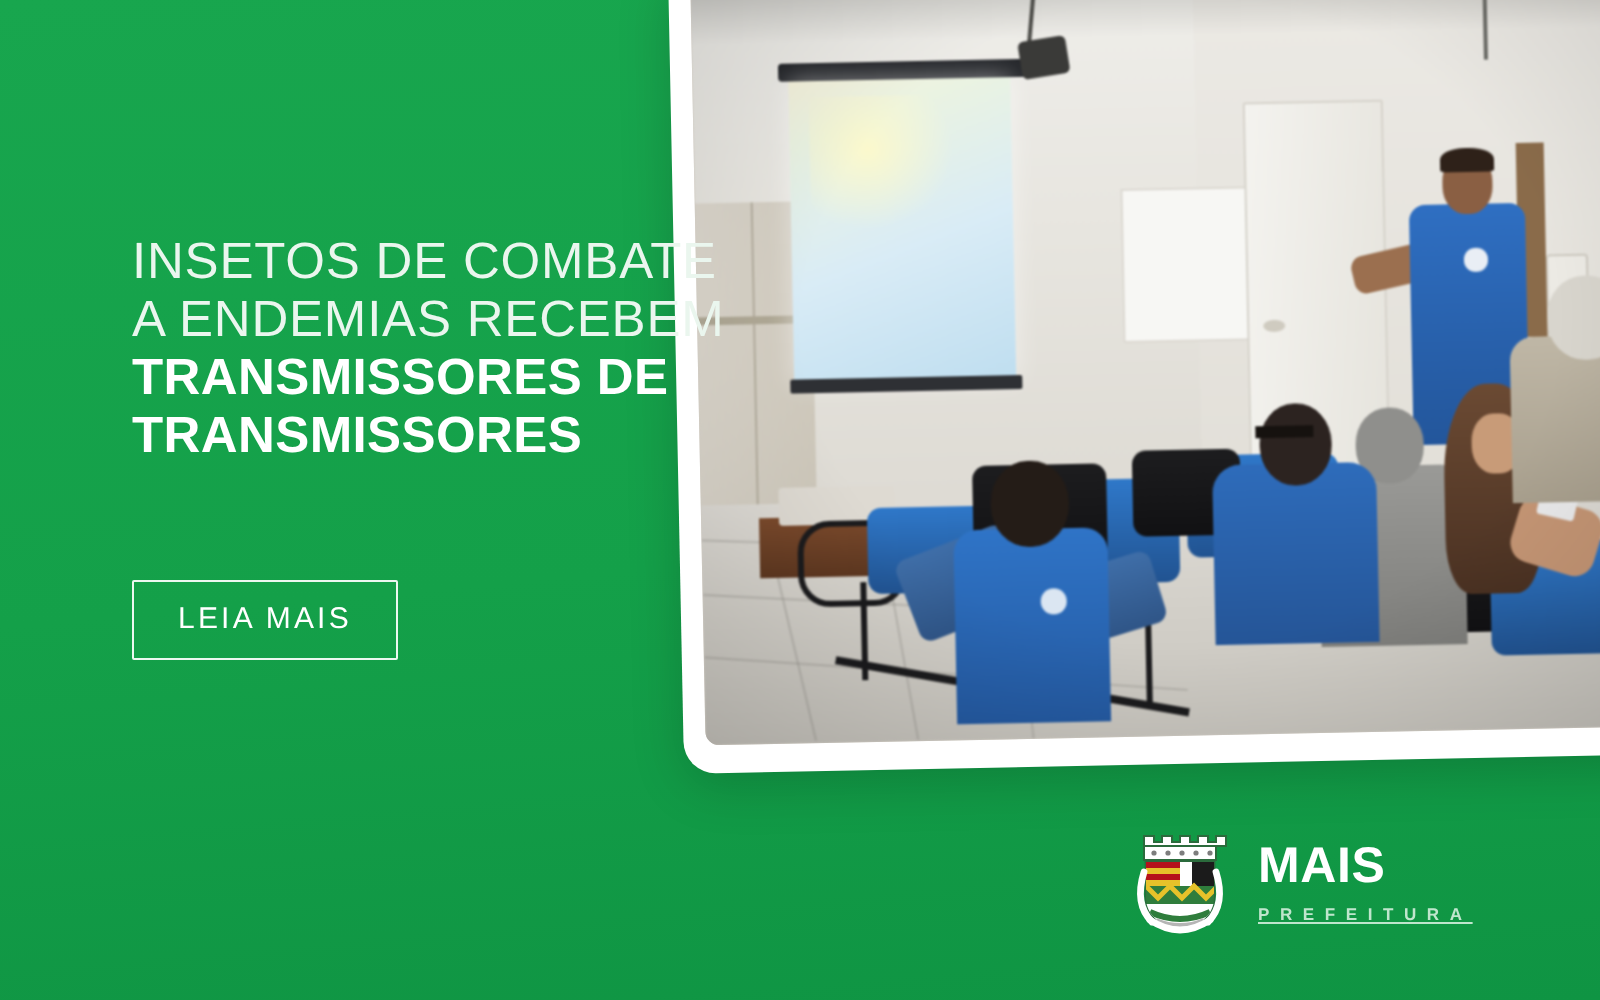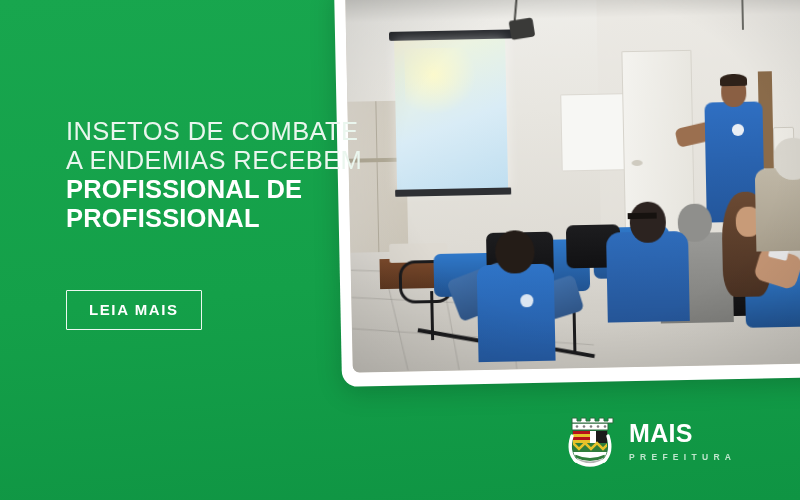--- a/index.html
+++ b/index.html
@@ -136,32 +136,32 @@
     position:absolute;left:66px;top:117px;width:300px;
     color:#ffffff;line-height:1.14;
   }
   .hl-light{font-size:25.5px;font-weight:400;letter-spacing:.4px;color:#eaf6ee;}
   .hl-bold{font-size:25.5px;font-weight:700;letter-spacing:.2px;color:#ffffff;}
 
   .cta{
     position:absolute;left:66px;top:290px;
     padding:10px 22px 11px 22px;
     border:1.6px solid rgba(255,255,255,.92);
-    color:#ffffff;font-size:15px;letter-spacing:1.6px;font-weight:700;
+    color:#ffffff;font-size:15px;letter-spacing:1.6px;font-weight:400;
     background:transparent;cursor:pointer;
     border-radius:1px;
     display:inline-block;
   }
 
   
   .logo{position:absolute;left:562px;top:410px;display:flex;align-items:center;gap:11px;}
   .crest{width:56px;height:62px;flex:0 0 auto;}
   .logo-text{display:flex;flex-direction:column;line-height:.96;}
   .logo-l1,.logo-l2{color:#ffffff;font-size:25px;font-weight:700;letter-spacing:.3px;}
-  .logo-l3{color:#bfe6cd;font-size:8.5px;font-weight:700;letter-spacing:5.3px;margin-top:8px;}
+  .logo-l3{color:#bfe6cd;font-size:8.5px;font-weight:700;letter-spacing:5.3px;margin-top:8px;text-decoration:underline;}
 </style>
 </head>
 <body>
 
 <div id="stage">
 
   <div class="photo-card">
     <div class="photo-inner">
       <div class="scene">
         <div class="wall"></div>
@@ -238,22 +238,22 @@
         <div class="o-head"></div>
 
         <div class="photo-vignette"></div>
       </div>
     </div>
   </div>
 
   <div class="headline">
     <div class="hl-light">INSETOS DE COMBATE</div>
     <div class="hl-light">A ENDEMIAS RECEBEM</div>
-    <div class="hl-bold">PROFISSIONAL DE</div>
-    <div class="hl-bold">PROFISSIONAL</div>
+    <div class="hl-bold">TRANSMISSORES DE</div>
+    <div class="hl-bold">TRANSMISSORES</div>
   </div>
 
   <div class="cta">LEIA MAIS</div>
 
   <div class="logo">
     <span class="crest">
       <svg viewBox="0 0 56 62" width="56" height="62" aria-hidden="true">
 
         <g>
           <path d="M10 13 h36 v7 h-36 z" fill="#ffffff" stroke="#2b6b3c" stroke-width="1"></path>

